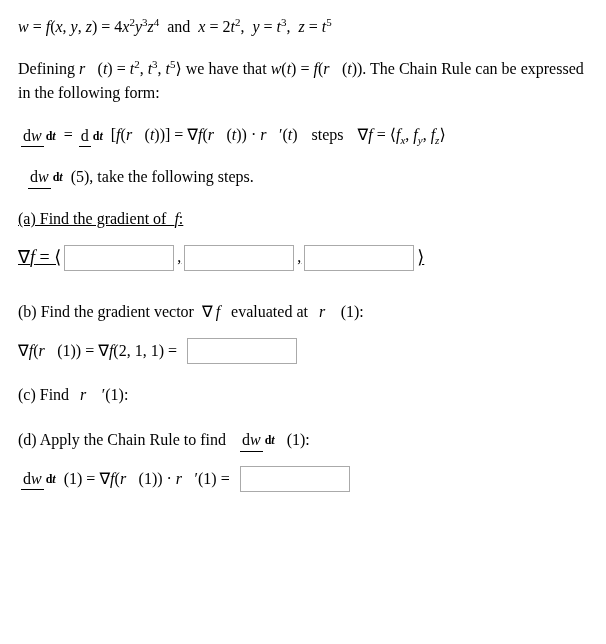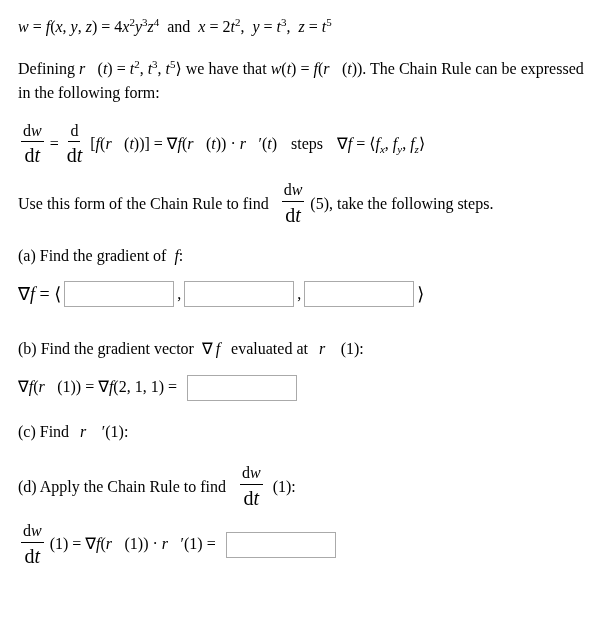--- a/index.html
+++ b/index.html
@@ -6,23 +6,23 @@
     body {
       background: #fff;
       font-family: "Times New Roman", Times, serif;
       font-size: 16px;
       color: #000;
       padding: 14px 18px;
       width: 606px;
       min-height: 644px;
     }
     .line { margin-bottom: 10px; line-height: 1.5; }
-    .big-frac { display: inline-flex; flex-direction: column; align-items: center; vertical-align: middle; margin: 0 3px; }
+    .big-frac { display: inline-flex; align-items: center; vertical-align: middle; margin: 0 3px; }
     .big-frac .num { border-bottom: 1.5px solid #000; padding: 0 2px; font-size: 16px; line-height: 1.3; }
-    .big-frac .den { padding: 0 2px; font-size: 20px; line-height: 1.3; }
+    .big-frac .den { padding: 0 2px; font-size: 12px; line-height: 1.3; font-weight: bold; }
     input[type="text"] {
       border: 1px solid #aaa;
       width: 110px;
       height: 26px;
       font-size: 15px;
       font-family: "Times New Roman", Times, serif;
       padding: 2px 4px;
       vertical-align: middle;
     }
     .input-wide { width: 140px; }
@@ -68,32 +68,31 @@
     </span>
     <span>[<i>f</i>(<i>r⃗</i>(<i>t</i>))] = ∇<i>f</i>(<i>r⃗</i>(<i>t</i>)) · <i>r⃗</i>′(<i>t</i>)</span>
     &nbsp;&nbsp;
     <span>steps</span>
     &nbsp;&nbsp;
     <span>∇<i>f</i> = ⟨<i>f</i><sub><i>x</i></sub>, <i>f</i><sub><i>y</i></sub>, <i>f</i><sub><i>z</i></sub>⟩</span>
   </div>
 </div>
 
 <div class="section line row" style="margin-top:12px;">
-  <span>Use this form of the Chain Rule to find</span>
   &nbsp;
   <span>
     <span class="big-frac">
       <span class="num">d<i>w</i></span>
       <span class="den">d<i>t</i></span>
     </span>
   </span>
   <span>(5), take the following steps.</span>
 </div>
 
-<div class="section" style="margin-top:14px;">
+<div class="section" style="margin-top:14px;text-decoration:underline;">
   <div class="line">
     (a) Find the gradient of &nbsp;<i>f</i>:
   </div>
   <div class="row block-eq">
     <span style="font-size:18px;">∇<i>f</i> = ⟨</span>
     <input type="text" aria-label="gradient x component" style="">
     <span style="font-size:16px;">,</span>
     <input type="text" aria-label="gradient y component" style="">
     <span style="font-size:16px;">,</span>
     <input type="text" aria-label="gradient z component" style="">

